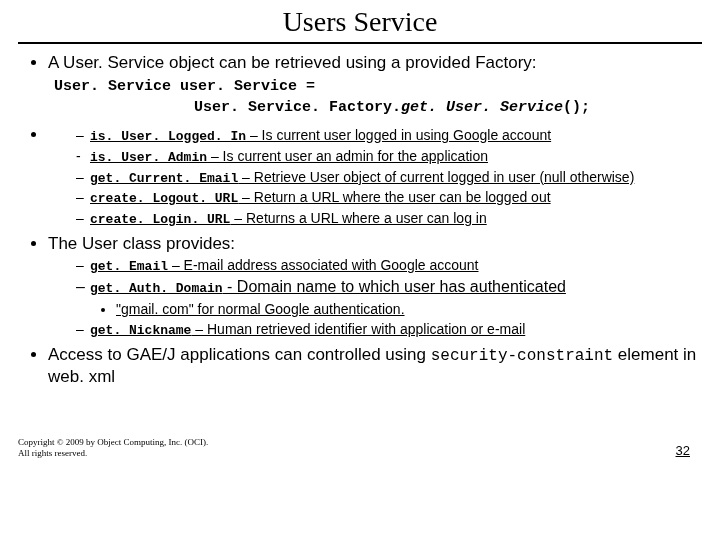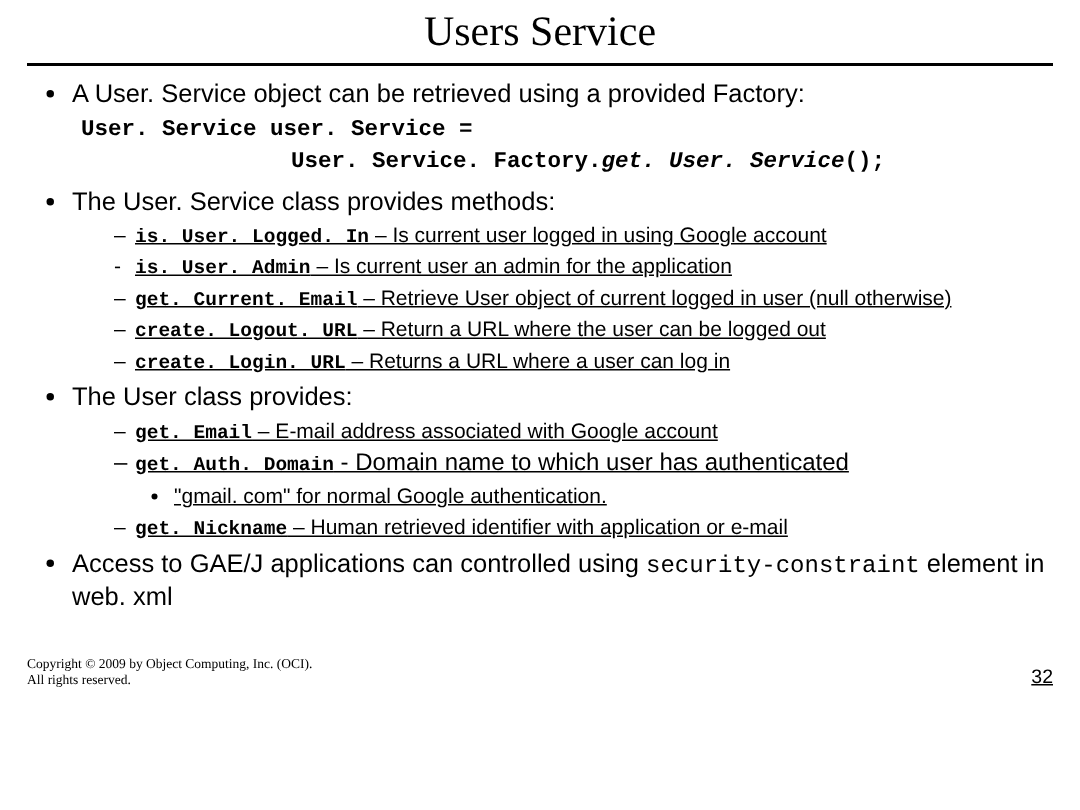--- a/index.html
+++ b/index.html
@@ -91,21 +91,21 @@
   .footer {
     position: absolute;
     left: 18px;
     bottom: 14px;
     font-size: 9px;
     font-family: "Times New Roman", Times, serif;
     line-height: 1.15;
   }
   .pagenum {
     position: absolute;
-    right: 18px;
+    right: 30px;
     bottom: 14px;
     font-size: 13px;
     font-family: Arial, sans-serif;
     text-decoration: underline;
   }
 </style>
 </head>
 <body>
 
 <div class="slide">
@@ -118,21 +118,20 @@
     <li>
       <span>A User. Service object can be retrieved using a provided Factory:</span>
 
       <div class="code-block">
         <div>User. Service user. Service =</div>
         <div class="l2"><span>User. Service. Factory.</span><span class="ital">get. User. Service</span><span>();</span></div>
       </div>
     </li>
 
     <li>
-      <span>The User. Service class provides methods:</span>
       <ul class="sub">
         <li><span class="dash">–</span><span class="mono">is. User. Logged. In</span><span> – Is current user logged in using Google account</span></li>
         <li><span class="dash">-</span><span class="mono">is. User. Admin</span><span> – Is current user an admin for the application</span></li>
         <li><span class="dash">–</span><span class="mono">get. Current. Email</span><span> – Retrieve User object of current logged in user (null otherwise)</span></li>
         <li><span class="dash">–</span><span class="mono">create. Logout. URL</span><span> – Return a URL where the user can be logged out</span></li>
         <li><span class="dash">–</span><span class="mono">create. Login. URL</span><span> – Returns a URL where a user can log in</span></li>
       </ul>
     </li>
 
     <li>

